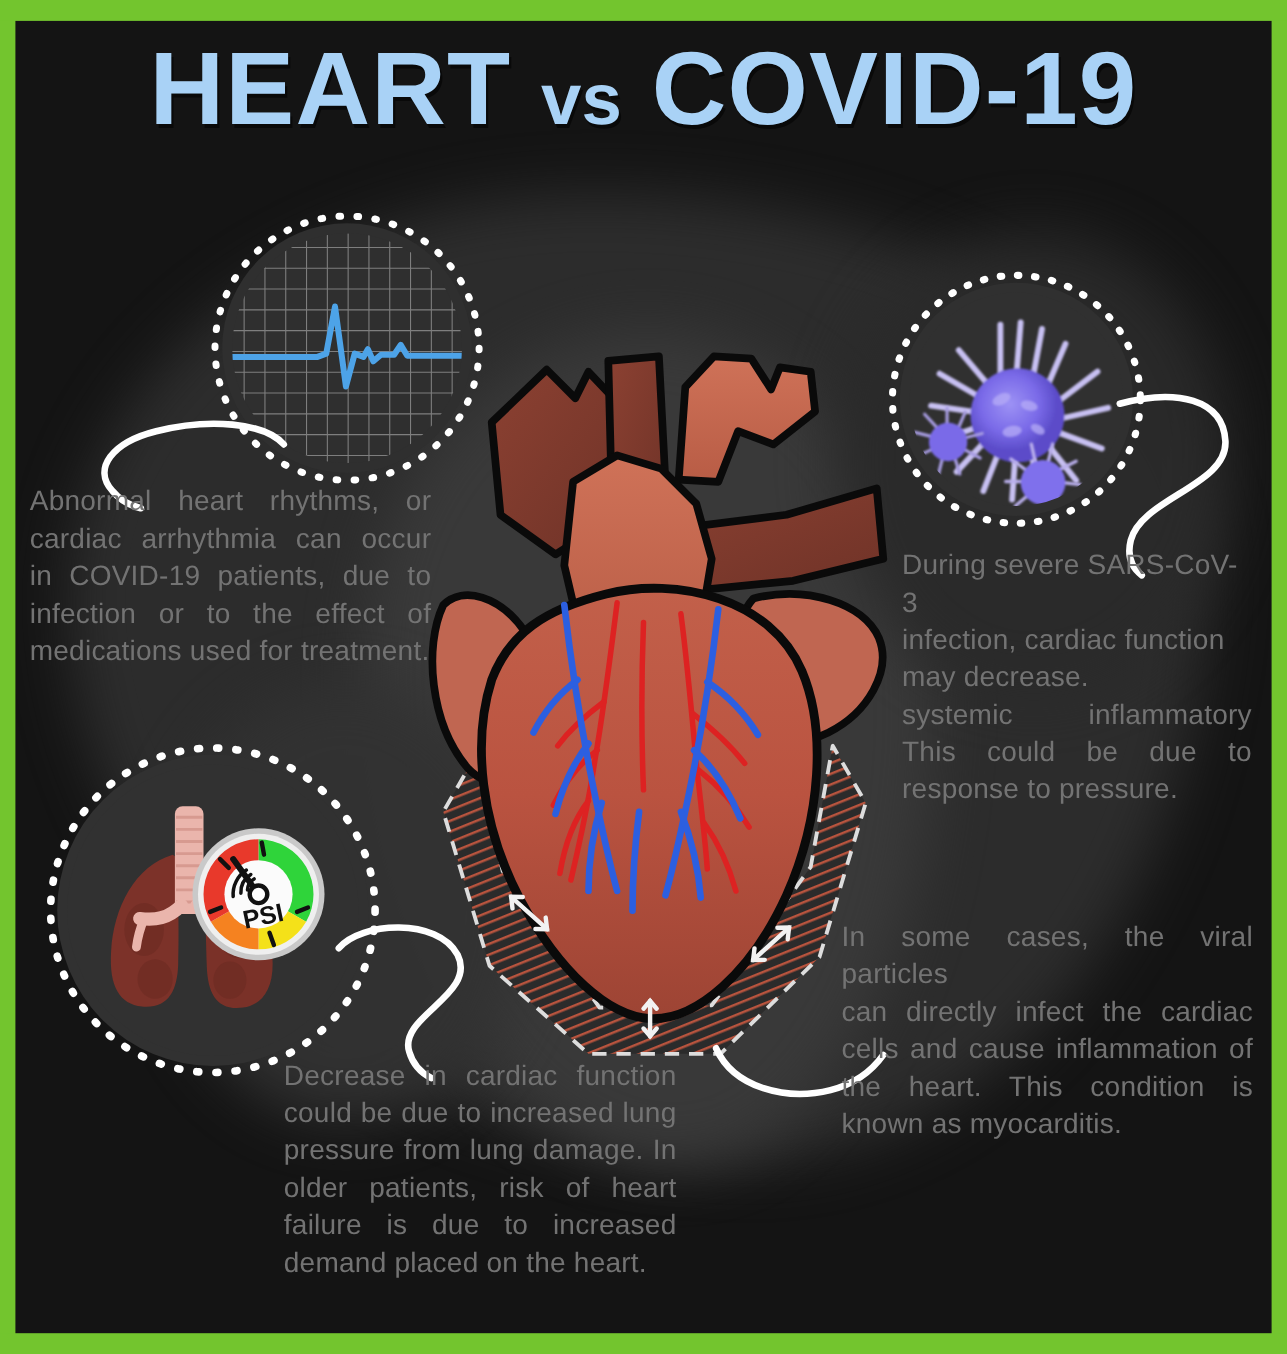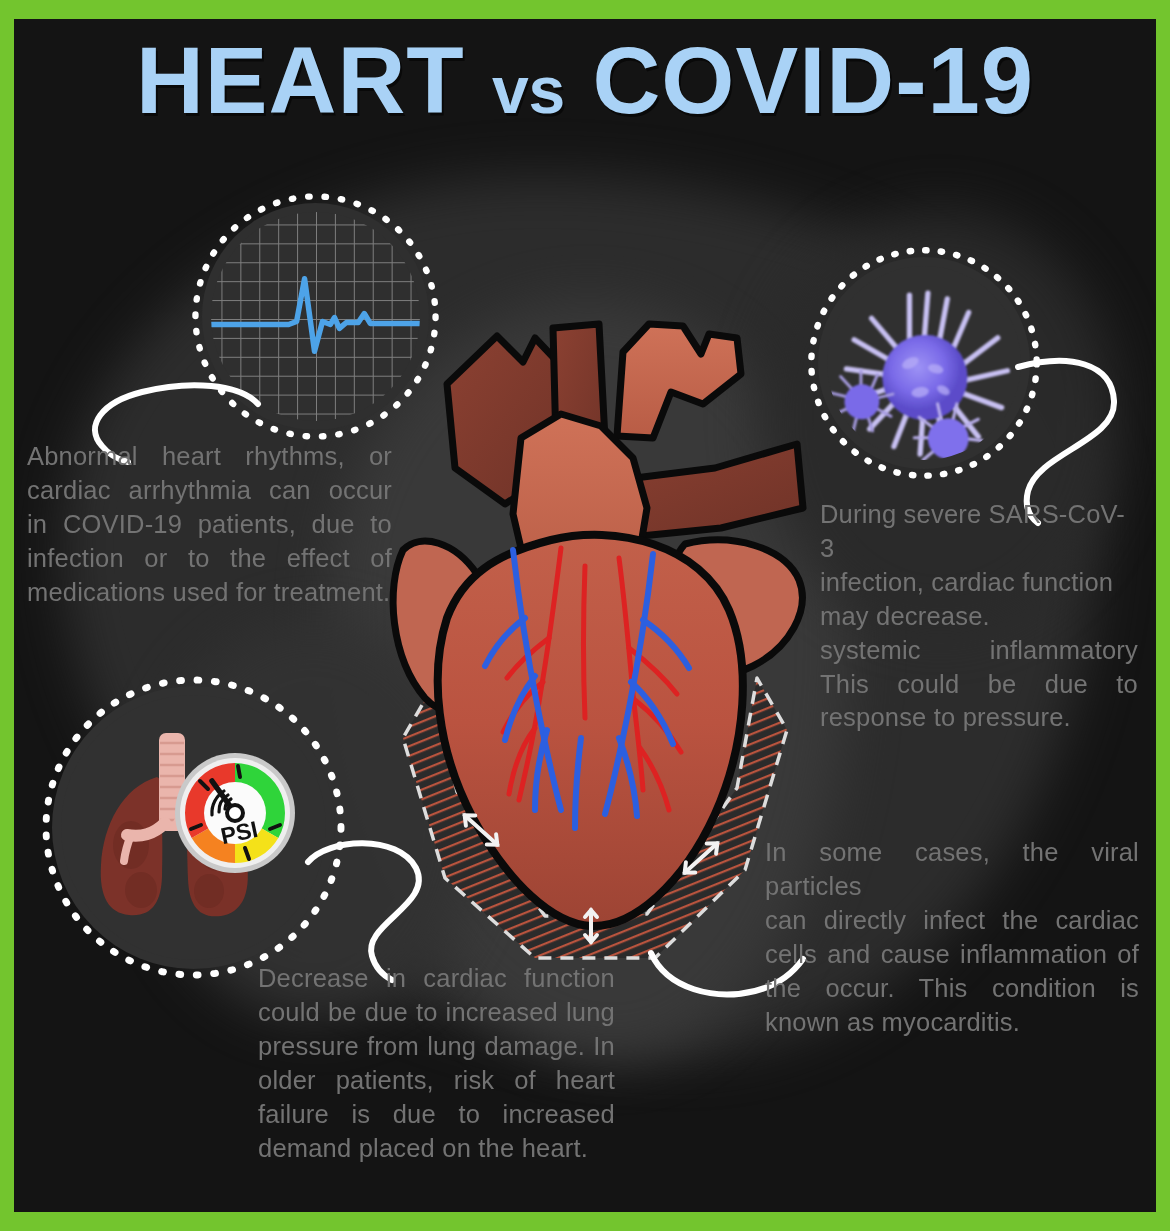--- a/index.html
+++ b/index.html
@@ -450,21 +450,21 @@
     <p class="left">may decrease.</p>
     <p class="justify">systemic inflammatory</p>
     <p class="justify">This could be due to</p>
     <p class="left">response to pressure.</p>
   </div>
 
   <div class="txt" id="txt-viral">
     <p class="justify">In some cases, the viral particles</p>
     <p class="justify">can directly infect the cardiac</p>
     <p class="justify">cells and cause inflammation of</p>
-    <p class="justify">the occur. This condition is</p>
+    <p class="justify">the heart. This condition is</p>
     <p class="left">known as myocarditis.</p>
   </div>
 
   <div class="txt" id="txt-lung">
     <p class="justify">Decrease in cardiac function</p>
     <p class="justify">could be due to increased lung</p>
     <p class="justify">pressure from lung damage. In</p>
     <p class="justify">older patients, risk of heart</p>
     <p class="justify">failure is due to increased</p>
     <p class="left">demand placed on the heart.</p>

